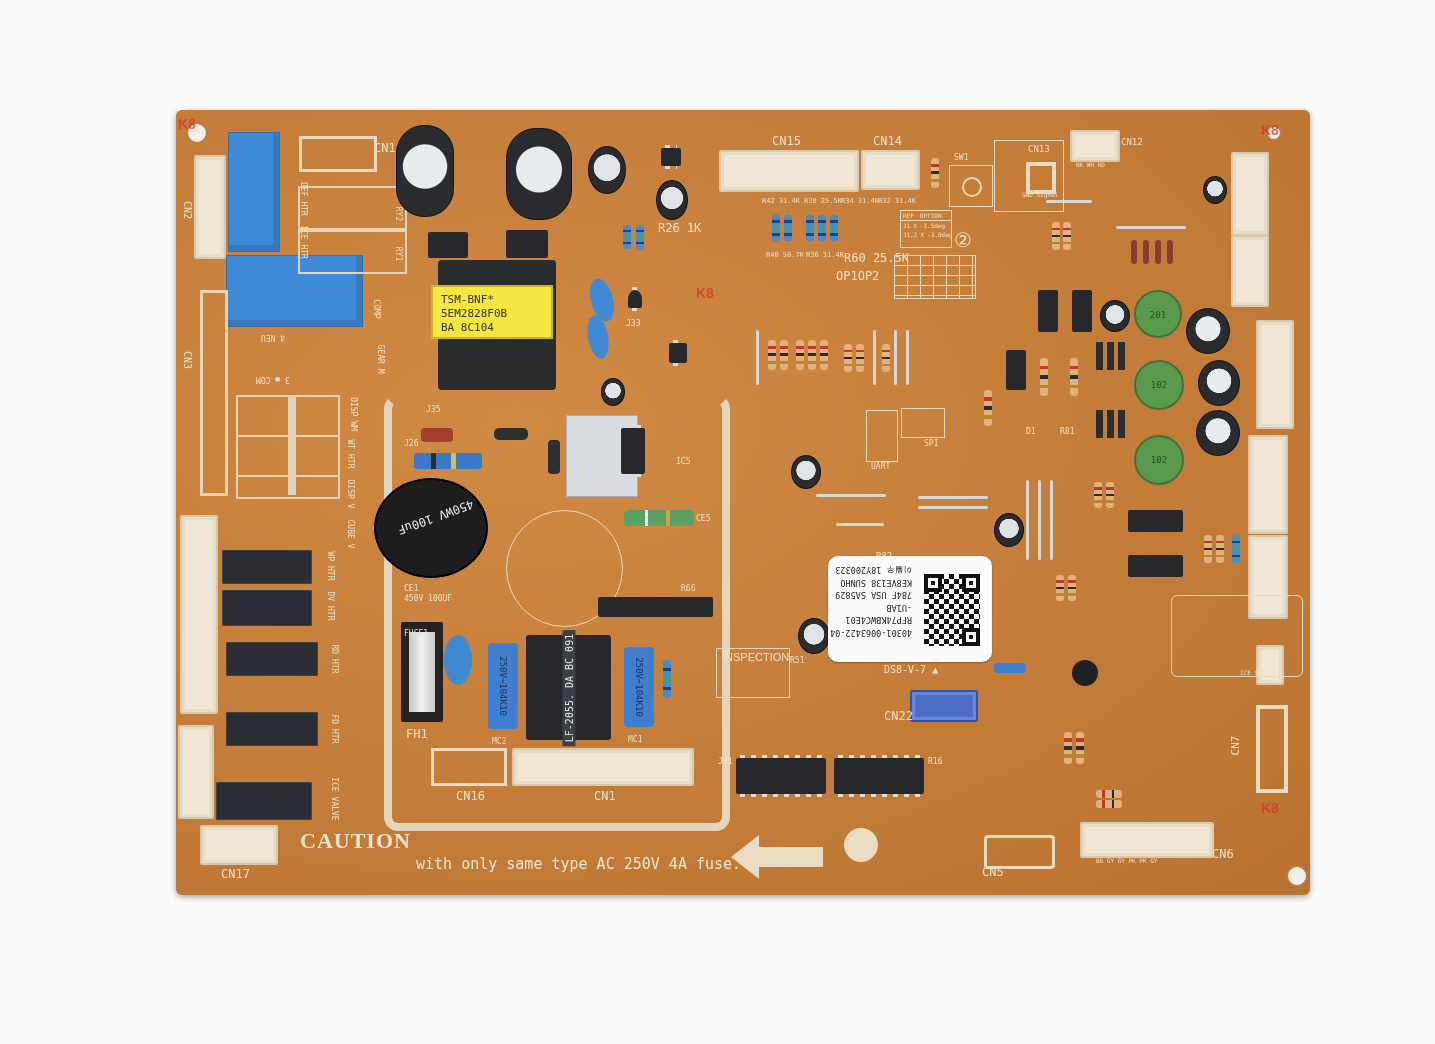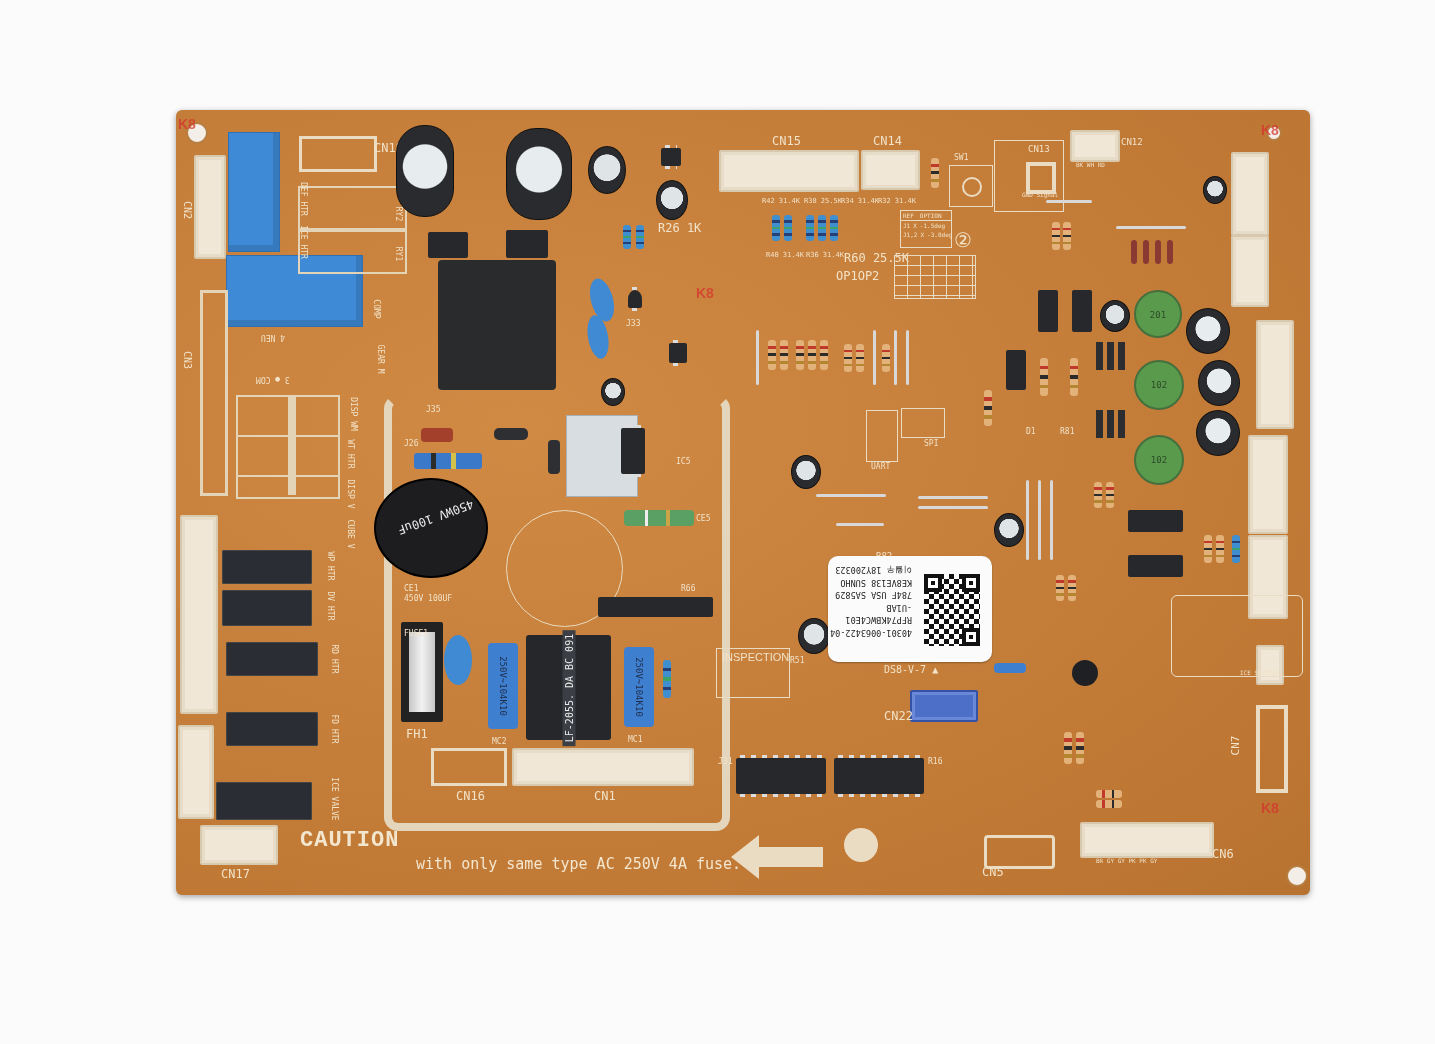--- a/index.html
+++ b/index.html
@@ -19,21 +19,21 @@
   .inductor{position:absolute;border-radius:50%;background:#5a9a4c;border:2px solid #456f3d;}
   .inductor span{position:absolute;left:0;right:0;top:40%;text-align:center;font-size:9px;color:#2e4a2a;font-family:"DejaVu Sans Mono",monospace;}
   .res{position:absolute;width:8px;border-radius:3px;background:linear-gradient(to bottom,#e3b27a 0 20%,#c0392b 20% 30%,#e3b27a 30% 45%,#2b2b2b 45% 55%,#e3b27a 55% 70%,#b5862f 70% 80%,#e3b27a 80%);}
   .res.blue{background:linear-gradient(to bottom,#3f8fd0 0 20%,#263f77 20% 30%,#3f8fd0 30% 45%,#3aa36b 45% 55%,#3f8fd0 55% 70%,#263f77 70% 80%,#3f8fd0 80%);}
   .res.h{height:8px;border-radius:3px;background:linear-gradient(to right,#3a78c9 0 25%,#2b2b2b 25% 32%,#3a78c9 32% 55%,#d2c24b 55% 62%,#3a78c9 62%);}
   .res.hg{height:10px;border-radius:4px;background:linear-gradient(to right,#5aa064 0 30%,#eee 30% 35%,#5aa064 35% 60%,#c9a548 60% 66%,#5aa064 66%);}
   .wire{position:absolute;background:#d8d8d8;border-radius:2px;}
   .ic{position:absolute;background:#26282c;border-radius:2px;}
   .ic:before,.ic:after{content:"";position:absolute;left:4px;right:4px;height:3px;background:repeating-linear-gradient(to right,#ddd 0 5px,transparent 5px 11px);}
   .ic:before{top:-3px}.ic:after{bottom:-3px}
-  .caution{position:absolute;color:#f3e6cf;font-family:Liberation Mono, monospace;}
+  .caution{position:absolute;color:#f3e6cf;font-family:Liberation Serif, serif;}
   #label{position:absolute;left:828px;top:556px;width:164px;height:106px;background:#fbfbfb;border-radius:10px;box-shadow:0 1px 2px rgba(0,0,0,.3);}
   #label .txt{position:absolute;left:6px;top:8px;width:78px;transform:rotate(180deg);transform-origin:center;font-family:"DejaVu Sans Mono",monospace;font-size:8.5px;line-height:12.5px;color:#222;white-space:pre;}
   #qr{position:absolute;left:96px;top:18px;width:56px;height:72px;
       background:
        conic-gradient(from 0deg at 50% 50%,#111 0 25%,#fff 0 50%,#111 0 75%,#fff 0) 0 0/10px 10px;}
   .finder{position:absolute;width:18px;height:18px;border:4px solid #111;background:#fff;box-sizing:border-box;}
   .finder:after{content:"";position:absolute;left:3px;top:3px;width:4px;height:4px;background:#111;}
   .transformer{position:absolute;background:#f5e742;border:2px solid #c9b820;}
   .transformer .t{position:absolute;left:8px;top:6px;font-family:"DejaVu Sans Mono",monospace;font-size:11px;line-height:14px;color:#3a3518;white-space:pre;}
   .ycap{position:absolute;background:#3f8ad2;border-radius:50%;}
@@ -118,20 +118,25 @@
   <div class="cap" style="left:330px;top:18px;width:64px;height:90px;border-radius:30px"></div>
   <div class="cap small" style="left:412px;top:36px;width:36px;height:46px"></div>
   <div class="cap small" style="left:480px;top:70px;width:30px;height:38px"></div>
   <div class="silk" style="left:482px;top:112px;font-size:12px">R26 1K</div>
   <div class="ic" style="left:485px;top:38px;width:20px;height:18px"></div>
 
   <div class="blackbar" style="left:252px;top:122px;width:40px;height:26px"></div>
   <div class="blackbar" style="left:330px;top:120px;width:42px;height:28px"></div>
 
   <div class="abs" style="left:262px;top:150px;width:118px;height:130px;background:#2a2b2d;border-radius:4px"></div>
+  <div class="transformer" style="left:255px;top:175px;width:118px;height:50px">
+    <div class="t"><span>TSM-BNF*</span>
+<span>5EM2828F0B</span>
+<span>BA 8C104</span></div>
+  </div>
 
   <div class="ycap" style="left:415px;top:168px;width:22px;height:44px;transform:rotate(-15deg)"></div>
   <div class="ycap" style="left:412px;top:205px;width:20px;height:44px;transform:rotate(-10deg)"></div>
 
   <div class="res blue" style="left:447px;top:115px;height:24px"></div>
   <div class="res blue" style="left:460px;top:115px;height:24px"></div>
   <div class="ic" style="left:452px;top:180px;width:14px;height:18px;border-radius:50% 50% 2px 2px"></div>
   <div class="silk" style="left:450px;top:210px;font-size:8px">J33</div>
   <div class="ic" style="left:493px;top:233px;width:18px;height:20px"></div>
   <div class="cap small" style="left:425px;top:268px;width:22px;height:26px"></div>
@@ -203,21 +208,21 @@
 
   <div class="res blue" style="left:596px;top:105px;height:26px"></div>
   <div class="res blue" style="left:608px;top:105px;height:26px"></div>
   <div class="res blue" style="left:630px;top:105px;height:26px"></div>
   <div class="res blue" style="left:642px;top:105px;height:26px"></div>
   <div class="res blue" style="left:654px;top:105px;height:26px"></div>
   <div class="silk" style="left:586px;top:88px;font-size:7px">R42 31.4K</div>
   <div class="silk" style="left:628px;top:88px;font-size:7px">R38 25.5K</div>
   <div class="silk" style="left:665px;top:88px;font-size:7px">R34 31.4K</div>
   <div class="silk" style="left:702px;top:88px;font-size:7px">R32 31.4K</div>
-  <div class="silk" style="left:590px;top:142px;font-size:7px">R40 31.4K</div>
+  <div class="silk" style="left:590px;top:142px;font-size:7px">R40 50.7K</div>
   <div class="silk" style="left:630px;top:142px;font-size:7px">R36 31.4K</div>
   <div class="silk" style="left:668px;top:142px;font-size:12px">R60 25.5K</div>
   <div class="silk big" style="left:660px;top:160px">OP1OP2</div>
 
   <div class="abs" style="left:724px;top:100px;width:50px;height:36px;border:1px solid #eadcc3;font-size:6px;color:#f1e2c8;font-family:'DejaVu Sans Mono',monospace">
     <div style="display:flex;gap:6px;padding:1px 2px;border-bottom:1px solid #eadcc3">
         <span>REF</span>
         <span>OPTION</span>
       </div>
     <div style="display:flex;gap:3px;padding:1px 2px">

